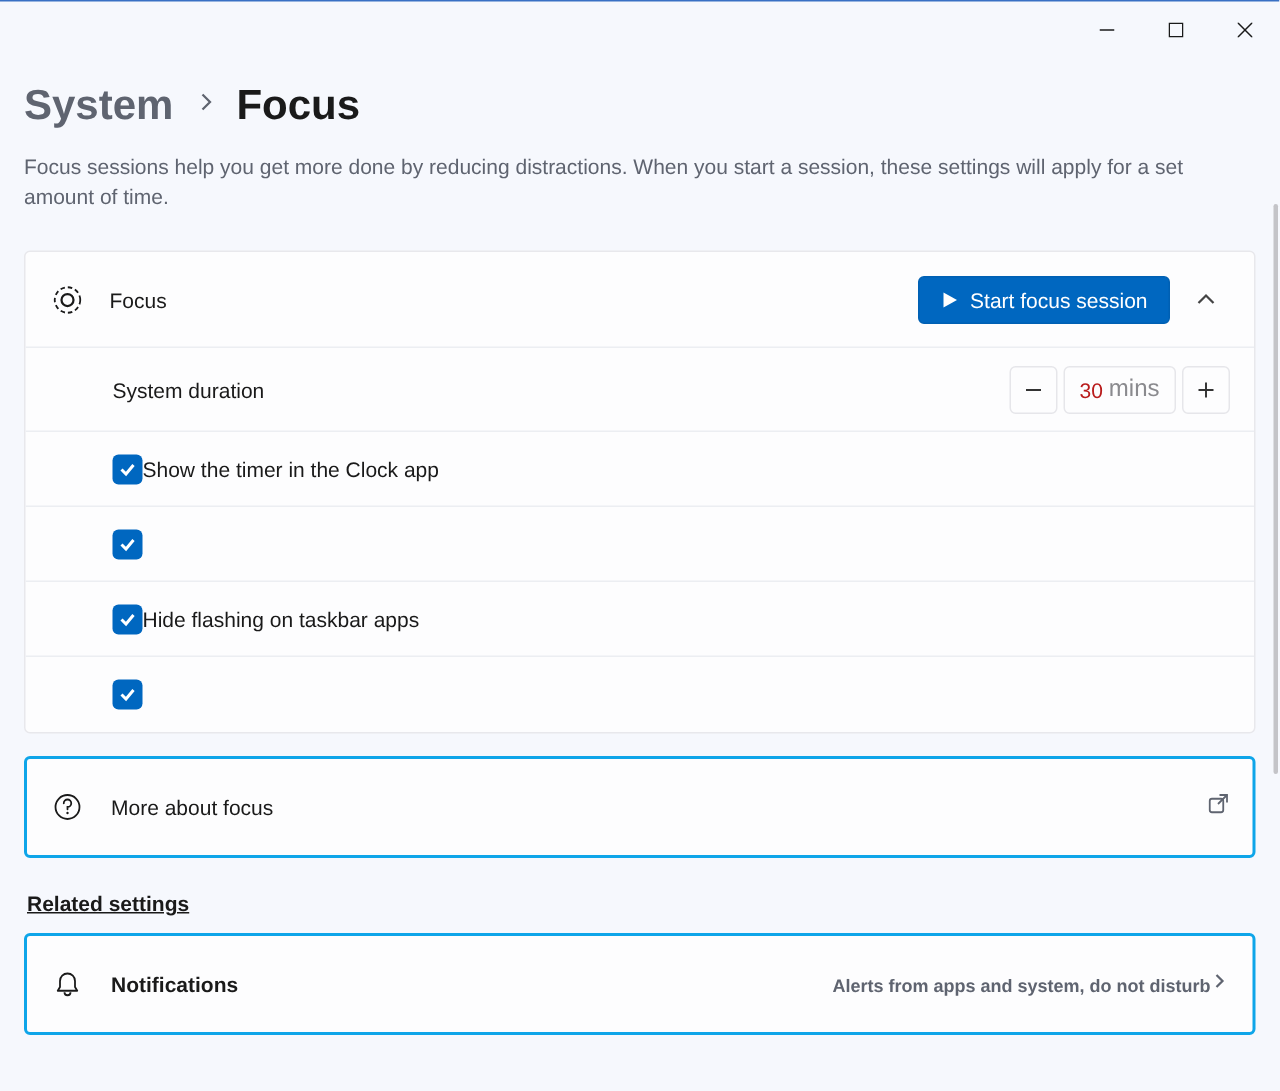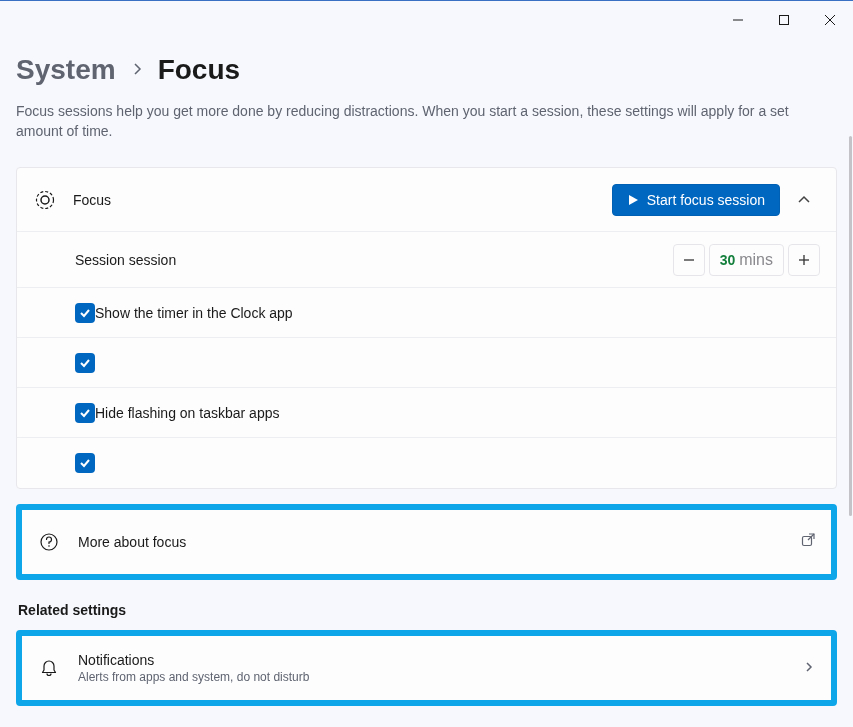--- a/index.html
+++ b/index.html
@@ -60,21 +60,21 @@
     }
     .description {
       font-size: 14px;
       color: #5f6470;
       line-height: 1.4;
       margin-bottom: 26px;
       max-width: 790px;
     }
     .card {
       background: #fdfdfe;
-      border: 6px solid #0ea5e9;
+      border: 2px solid #0ea5e9;
       border-radius: 4px;
       margin-bottom: 3px;
     }
     .card-group {
       background: #fdfdfe;
       border: 1px solid #e8e8ec;
       border-radius: 4px;
       margin-bottom: 3px;
       overflow: hidden;
     }
@@ -98,21 +98,21 @@
     .row .label {
       font-size: 14px;
       color: #1a1a1a;
       flex: 1;
     }
     .row .sublabel {
       font-size: 12px;
       color: #5f6470;
       margin-top: 2px;
     }
-    .row .label-block { flex: 1; display: flex; flex-direction: column; }
+    .row .label-block { flex: 1; display: flex; flex-direction: row; font-weight: bold; }
     .primary-btn {
       display: flex;
       align-items: center;
       gap: 8px;
       background: #0067c0;
       color: #ffffff;
       border: 1px solid #0060b3;
       border-radius: 4px;
       padding: 6px 14px;
       font-size: 14px;
@@ -151,38 +151,39 @@
     .spin-value {
       display: flex;
       align-items: baseline;
       gap: 4px;
       padding: 0 10px;
       height: 32px;
       border: 1px solid #e6e6ea;
       border-radius: 4px;
       background: #fdfdfe;
     }
-    .spin-value .num { font-size: 14px; font-weight: 700; color: #15803d; align-self: center; }
+    .spin-value .num { font-size: 14px; font-weight: 400; color: #b91c1c; align-self: center; }
     .spin-value .unit { font-size: 16px; color: #8a8a8e; align-self: center; }
     .checkbox {
       width: 20px;
       height: 20px;
       background: #0067c0;
       border-radius: 4px;
       display: flex;
       align-items: center;
       justify-content: center;
       flex-shrink: 0;
     }
     .checkbox svg { stroke: #fff; }
     .section-title {
       font-size: 14px;
       font-weight: 600;
       color: #1a1a1a;
       margin: 22px 0 12px 2px;
+      text-decoration: underline;
     }
     .external-icon, .chevron-icon { color: #5f6470; }
     .scrollbar-track {
       position: absolute;
       right: 0;
       top: 36px;
       bottom: 0;
       width: 6px;
     }
     .scrollbar-thumb {
@@ -247,21 +248,21 @@
         <span>Start focus session</span>
       </button>
       <div class="expand-btn">
         <svg width="14" height="14" viewBox="0 0 14 14">
             <polyline points="2,9 7,4 12,9" fill="none" stroke="#444" stroke-width="1.5"></polyline>
           </svg>
       </div>
     </div>
 
     <div class="row sub">
-      <div class="label">Session session</div>
+      <div class="label">System duration</div>
       <div class="spin-group">
         <div class="spin-btn">
           <svg width="12" height="12">
               <line x1="1" y1="6" x2="11" y2="6" stroke="#333" stroke-width="1.3"></line>
             </svg>
         </div>
         <div class="spin-value">
           <span class="num">30</span>
           <span class="unit">mins</span>
         </div>

